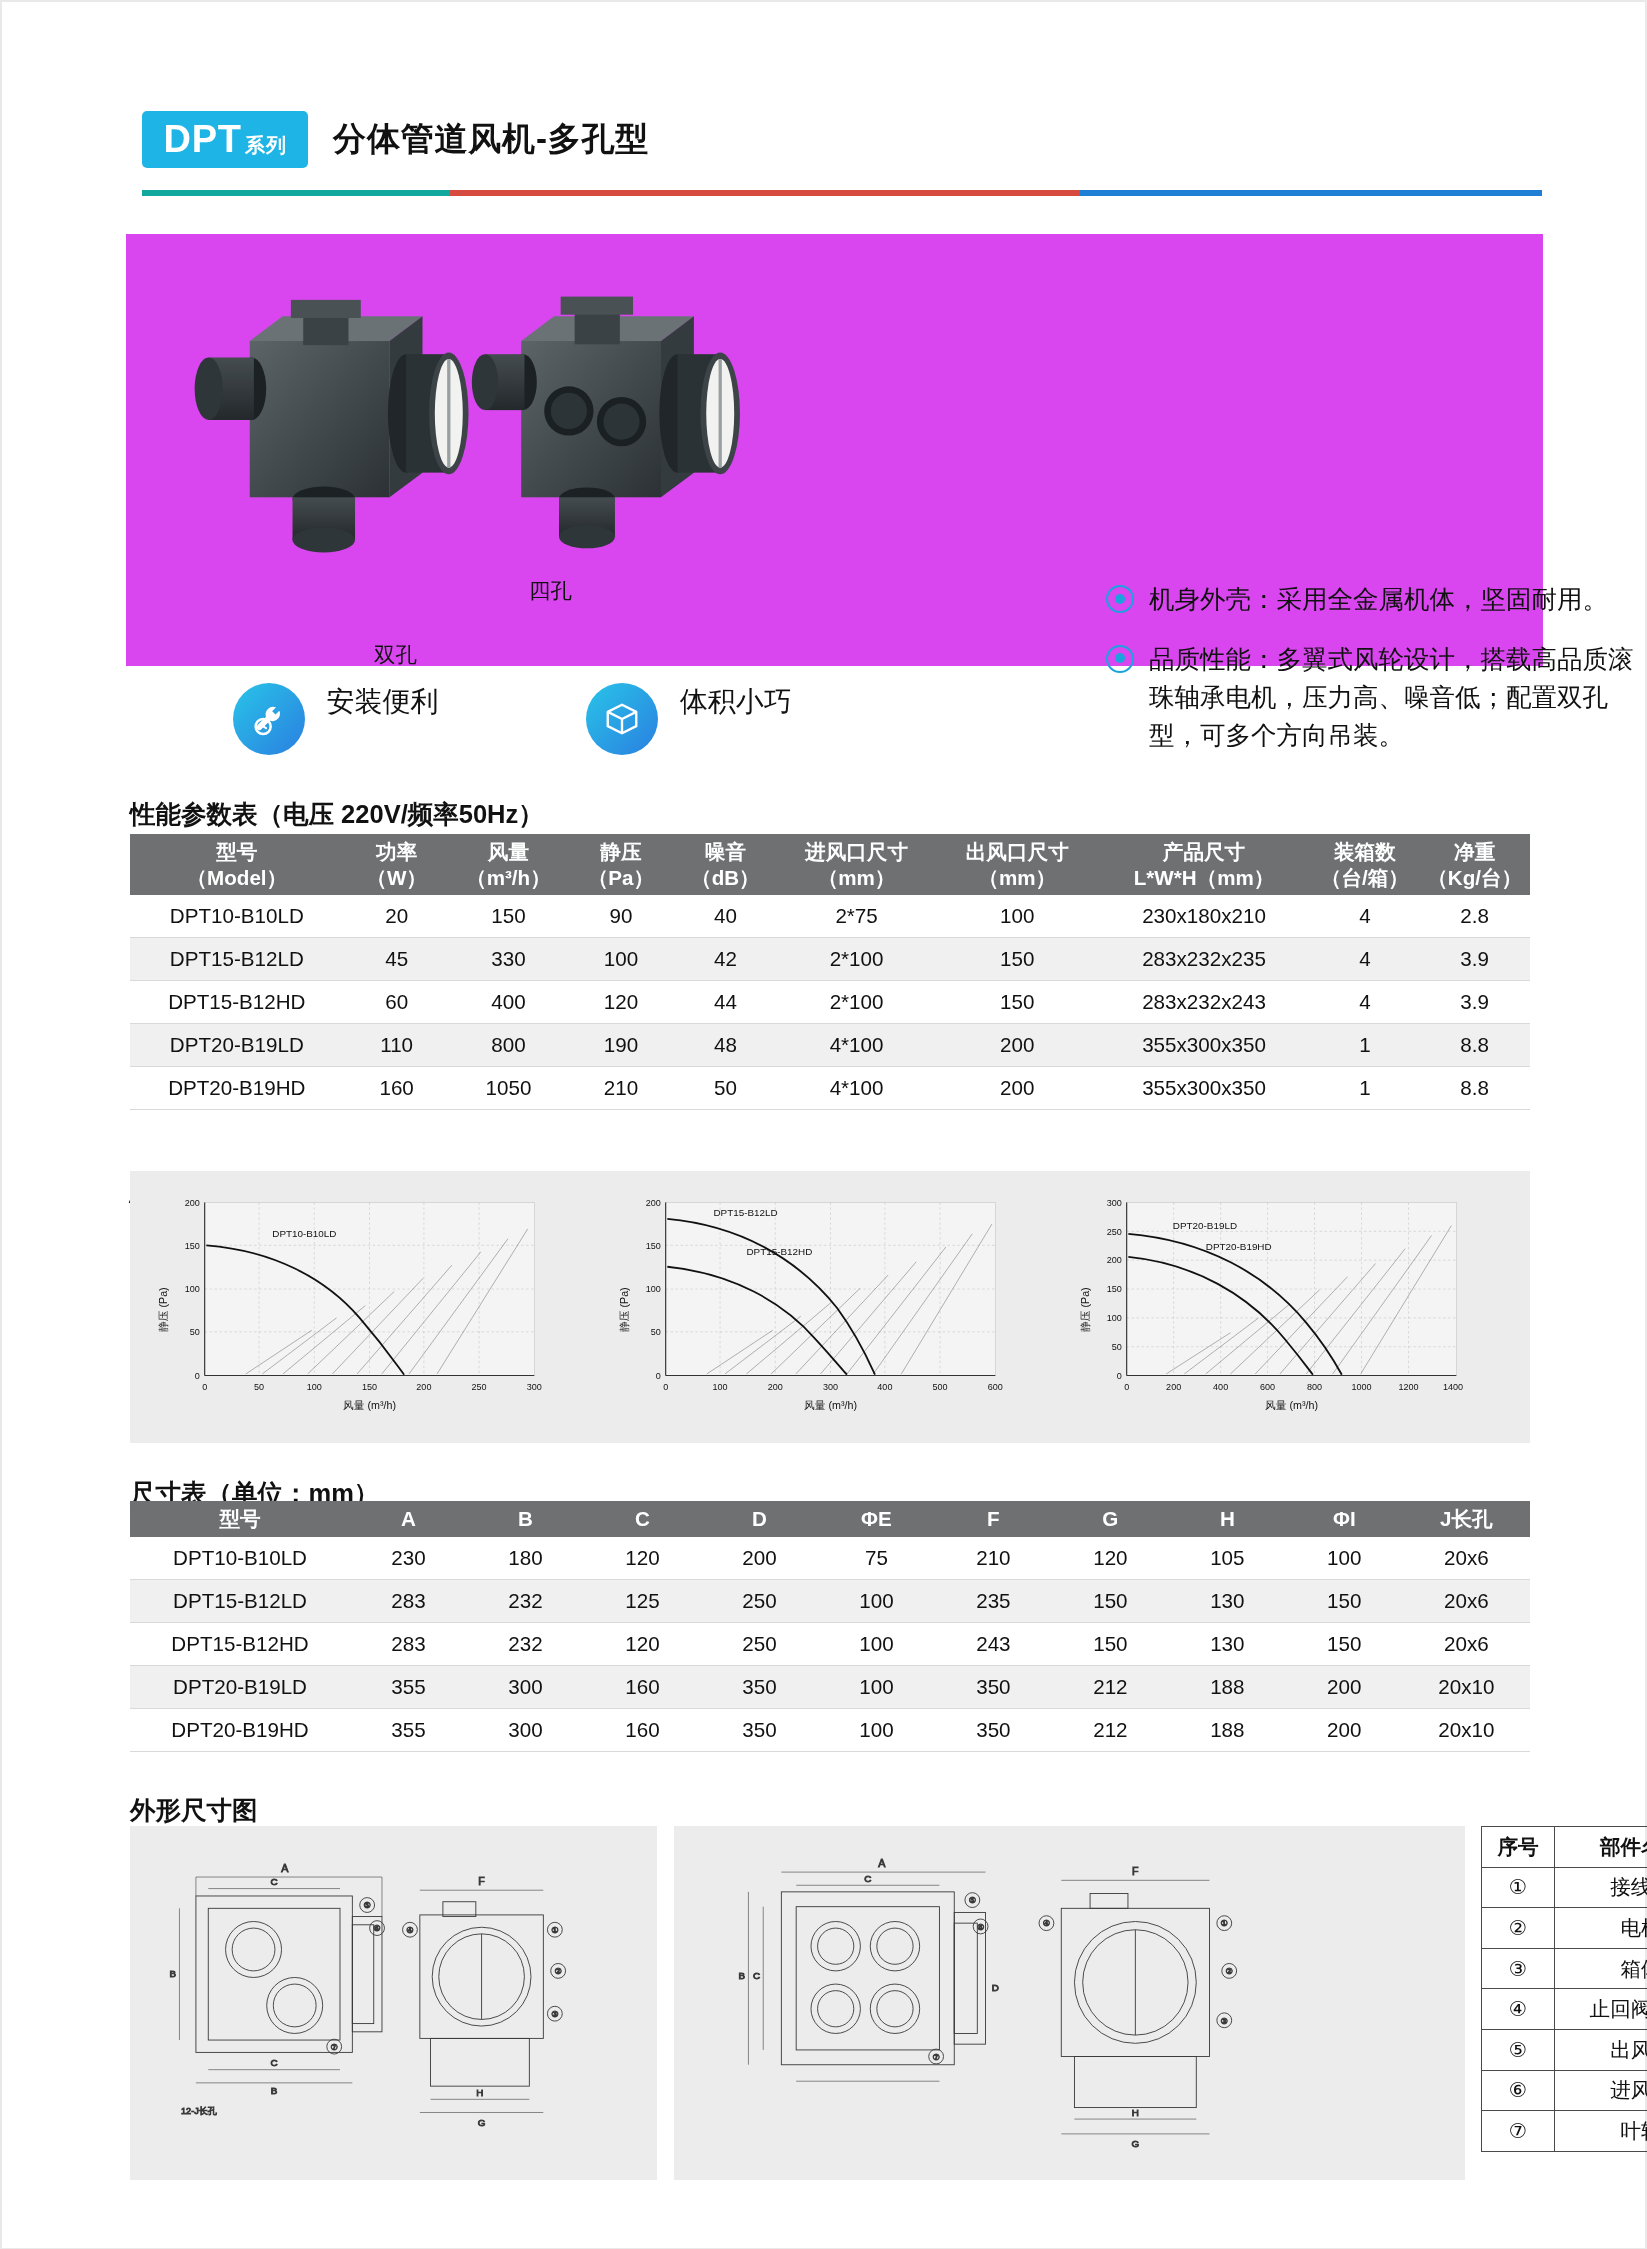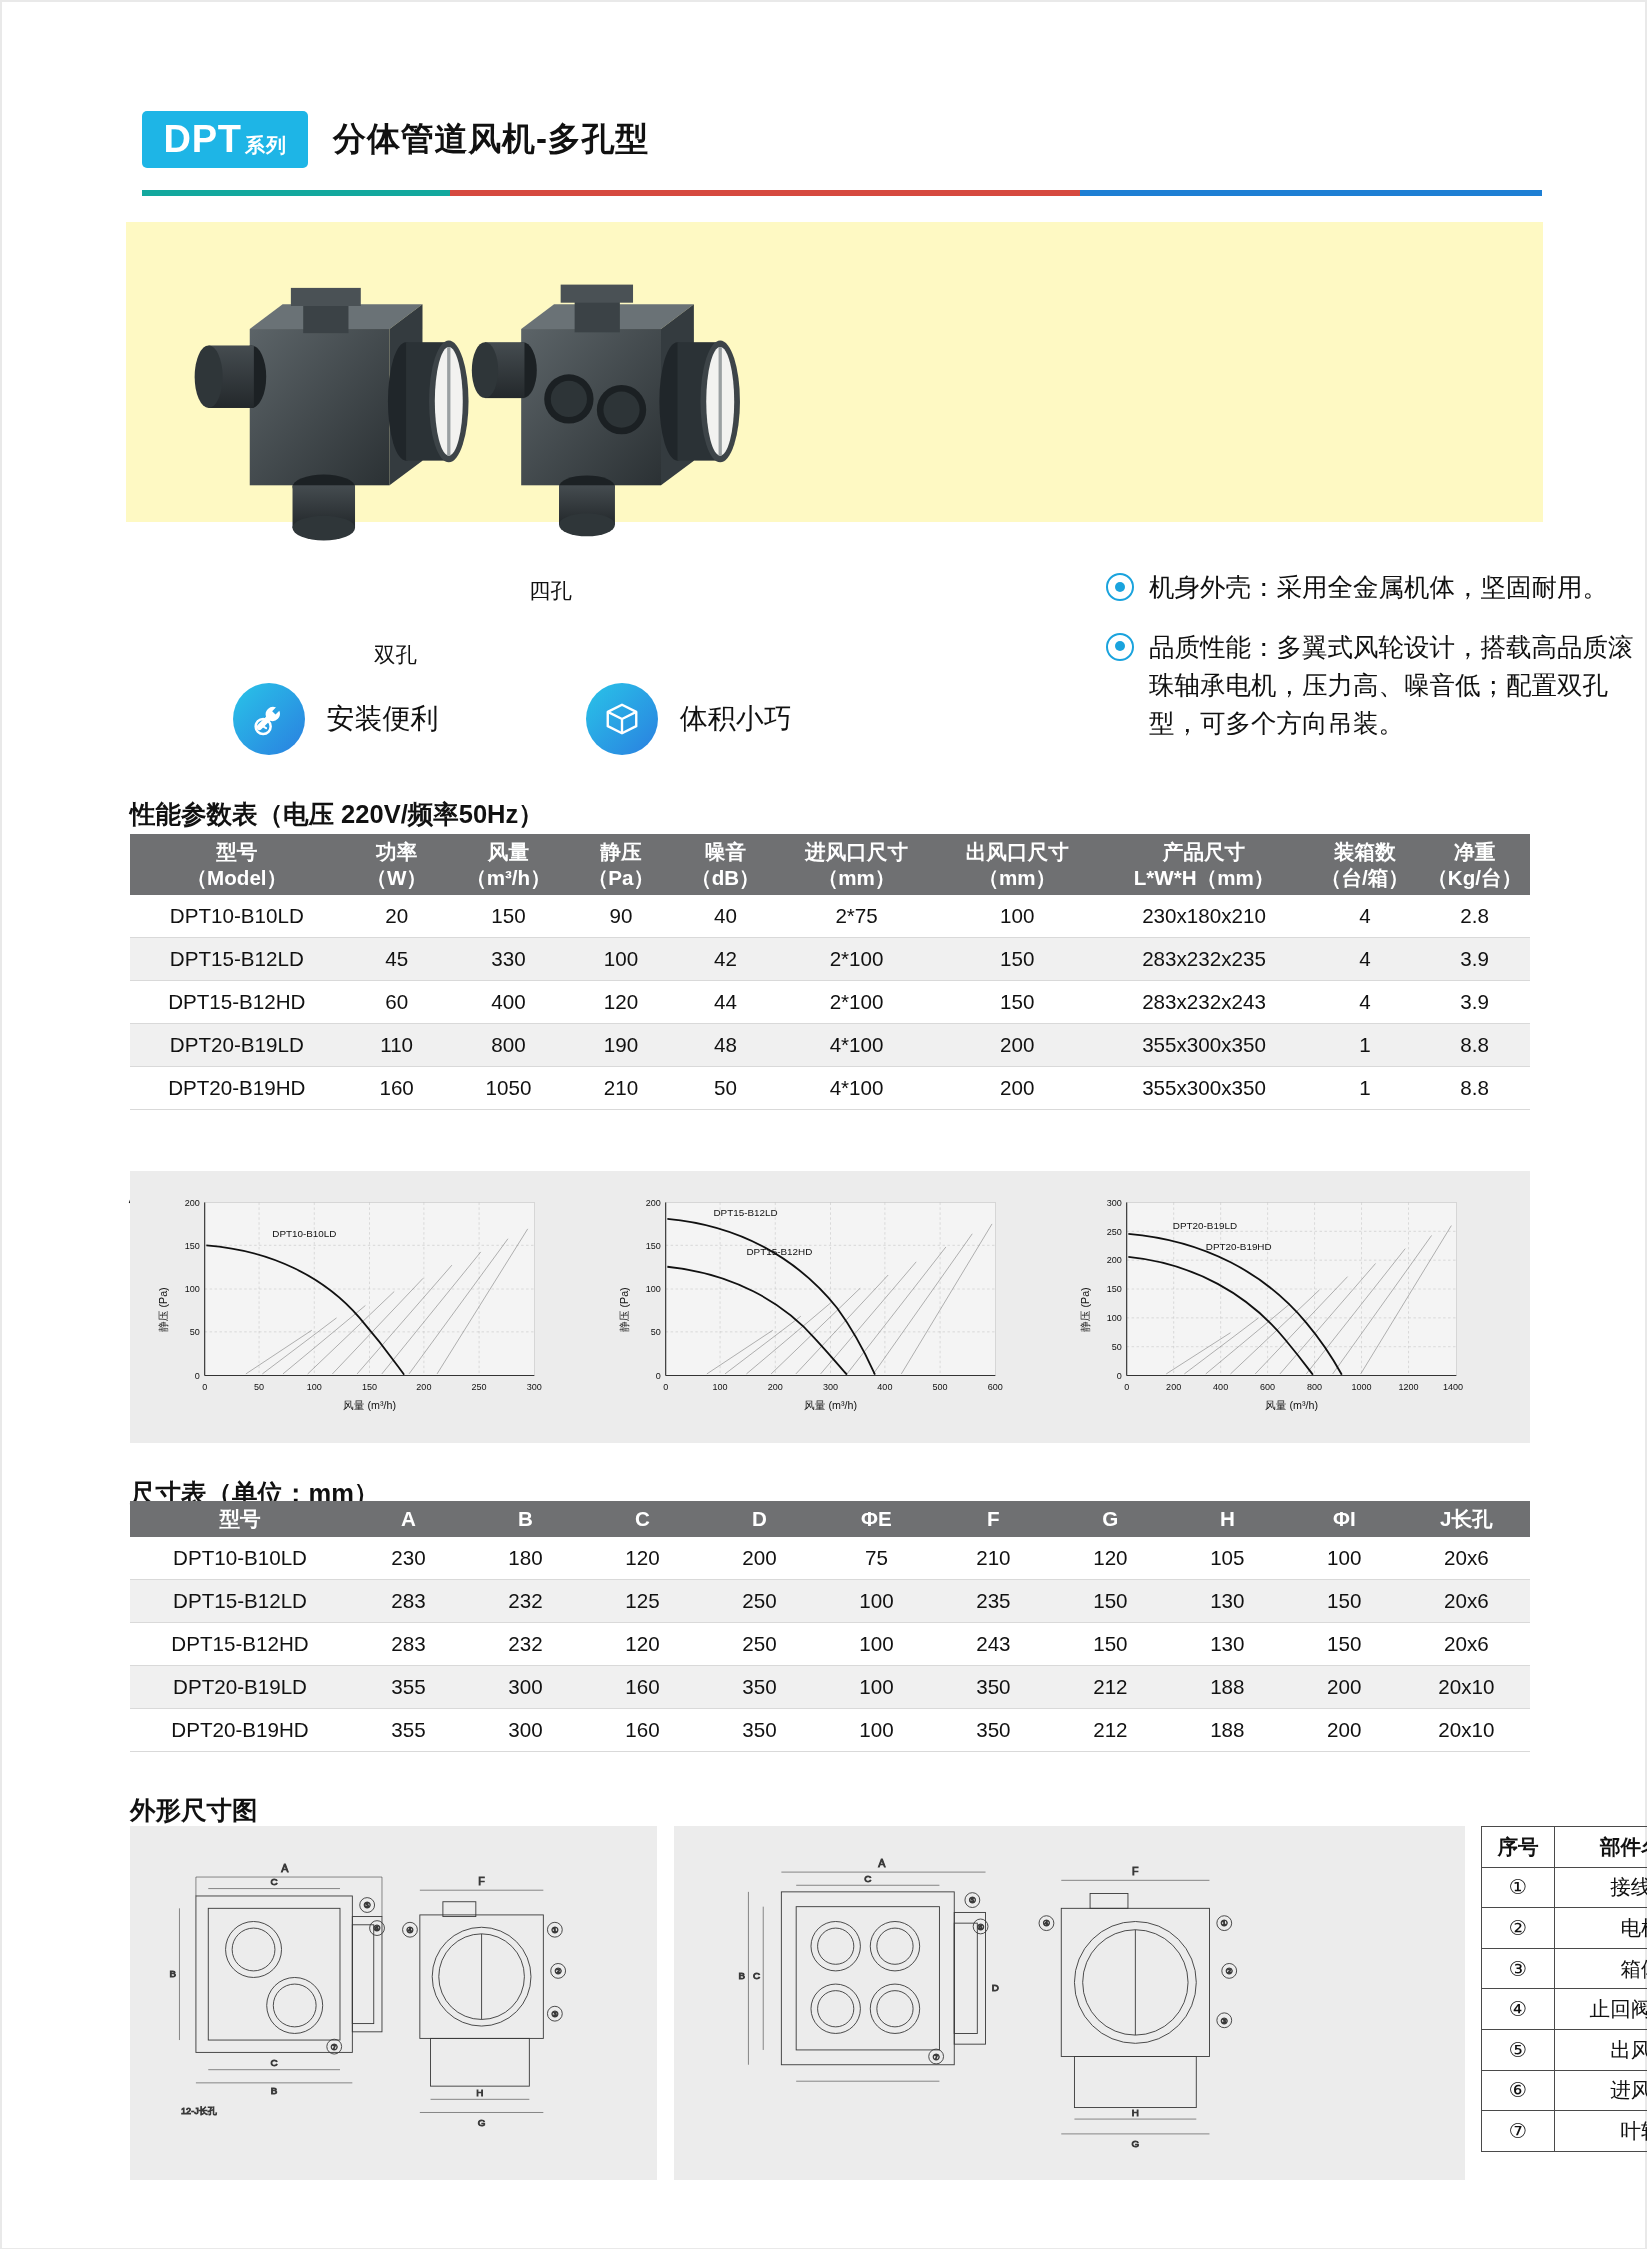--- a/index.html
+++ b/index.html
@@ -42,22 +42,22 @@
     position:absolute;left:140px;top:188px;width:1400px;height:5.8px;
     display:flex;
   }
   .rulebar i{display:block;height:100%;}
   .rb1{flex:0 0 22%;background:#13a89e;}
   .rb2{flex:0 0 45%;background:#d64a3f;}
   .rb3{flex:1 1 auto;background:#1e7fd4;}
 
   
   .hero{
-    position:absolute;left:124px;top:220px;width:1417px;height:300px;
-    background:#fef9c3;
+    position:absolute;left:124px;top:232px;width:1417px;height:432px;
+    background:#d946ef;
   }
   .hero-img{
     position:absolute;left:33px;top:33px;width:675px;height:329px;
   }
   .cap{
     position:absolute;font-size:21.4px;color:#111;
   }
   .cap1{left:372px;top:590px;margin-top:48px;}
   .cap2{left:527px;top:574px;}
   .features{
@@ -73,21 +73,21 @@
     content:"";position:absolute;left:6.6px;top:6.6px;width:10px;height:10px;
     background:#1aa3dd;border-radius:50%;
   }
   .feat-text{font-size:25.5px;line-height:1.5;color:#111;}
 
   
   .iconrow{
     position:absolute;left:231px;top:667px;width:1285px;height:99px;
     display:flex;align-items:center;
   }
-  .iconitem{display:flex;align-items:center;margin-right:148px;}
+  .iconitem{display:flex;margin-right:148px;}
   .circ{
     width:72px;height:72px;border-radius:50%;
     background:linear-gradient(135deg,#29c4e8,#2a7fe0);
     display:flex;align-items:center;justify-content:center;
     color:#fff;font-size:36px;margin-right:21.4px;
   }
   .iconlabel{font-size:28px;color:#111;}
 
   
   .sec-title{

